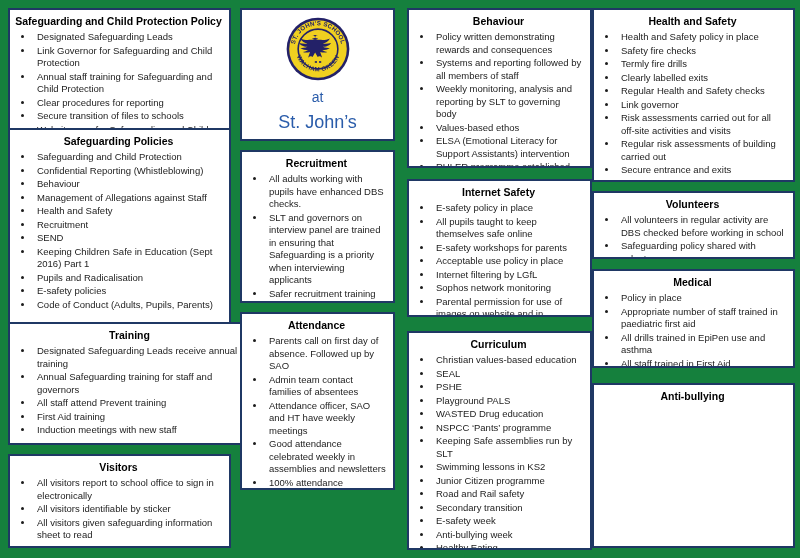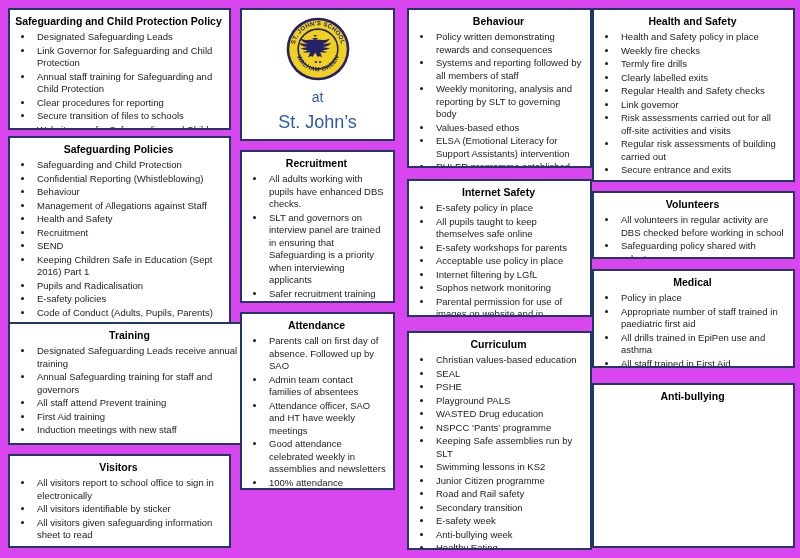--- a/index.html
+++ b/index.html
@@ -1,17 +1,17 @@
 <!DOCTYPE html>
 <html><head>
 <meta charset="utf-8">
 <style>
   html,body{margin:0;padding:0;background:#e8e8e8;}
   .page{
-    position:relative;width:800px;height:558px;background:#d946ef;
+    position:relative;width:800px;height:558px;background:#15803d;
     font-family:"Liberation Sans","DejaVu Sans",sans-serif;overflow:hidden;
   }
   .box{
     position:absolute;box-sizing:border-box;background:#ffffff;
     border:2px solid #1F3864;padding:3px 7px 3px 5px;overflow:hidden;
   }
   .box-title{
     margin:2px 0 4px 0;text-align:center;font-size:10.5px;font-weight:bold;color:#000;
   }
   ul.items{margin:0;padding:0 0 0 19px;}
@@ -39,21 +39,21 @@
     <ul class="items">
       <li>Designated Safeguarding Leads</li>
       <li>Link Governor for Safeguarding and Child Protection</li>
       <li>Annual staff training for Safeguarding and Child Protection</li>
       <li>Clear procedures for reporting</li>
       <li>Secure transition of files to schools</li>
       <li>Website area for Safeguarding and Child Protection</li>
     </ul>
   </section>
 
-  <section class="box" style="left:8px;top:136px;width:223px;height:223px">
+  <section class="box" style="left:8px;top:128px;width:223px;height:223px">
     <h2 class="box-title">Safeguarding Policies</h2>
     <ul class="items">
       <li>Safeguarding and Child Protection</li>
       <li>Confidential Reporting (Whistleblowing)</li>
       <li>Behaviour</li>
       <li>Management of Allegations against Staff</li>
       <li>Health and Safety</li>
       <li>Recruitment</li>
       <li>SEND</li>
       <li>Keeping Children Safe in Education (Sept 2016) Part 1</li>
@@ -179,21 +179,21 @@
       <li>Anti-bullying week</li>
       <li>Healthy Eating</li>
 
     </ul>
   </section>
 
   <section class="box" style="left:592px;top:8px;width:203px;height:174px">
     <h2 class="box-title">Health and Safety</h2>
     <ul class="items">
       <li>Health and Safety policy in place</li>
-      <li>Weekly fire checks</li>
+      <li>Safety fire checks</li>
       <li>Termly fire drills</li>
       <li>Clearly labelled exits</li>
       <li>Regular Health and Safety checks</li>
       <li>Link governor</li>
       <li>Risk assessments carried out for all off-site activities and visits</li>
       <li>Regular risk assessments of building carried out</li>
       <li>Secure entrance and exits</li>
       <li>CCTV covering all areas of playground</li>
     </ul>
   </section>

